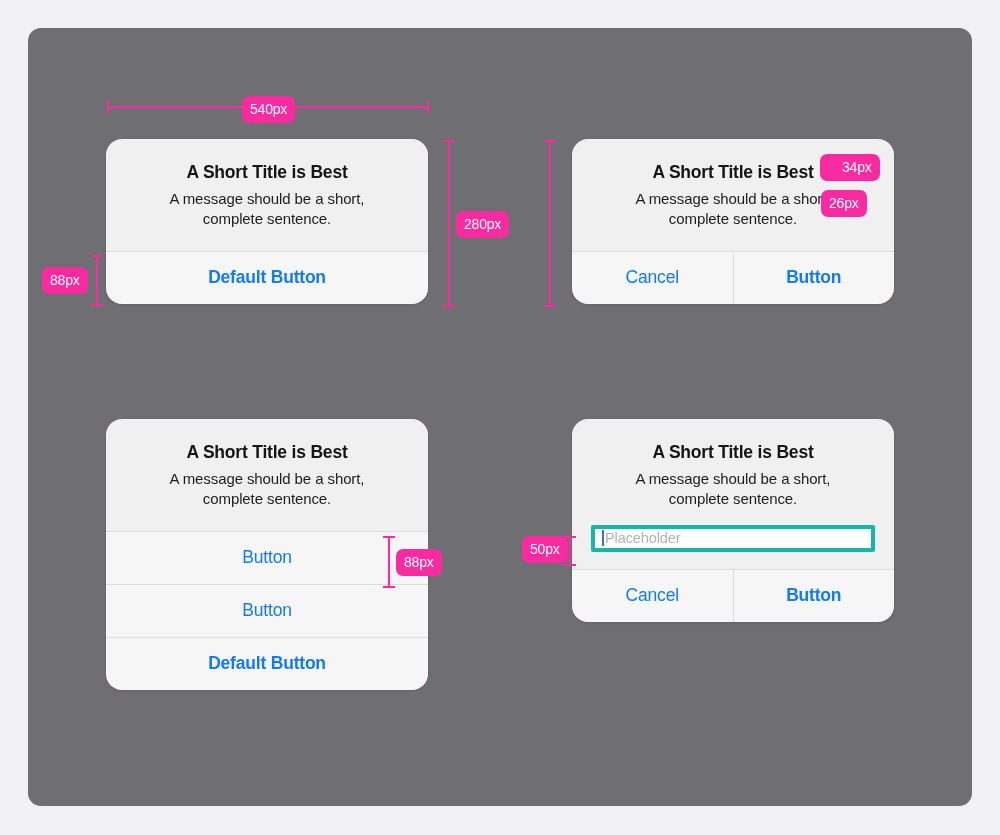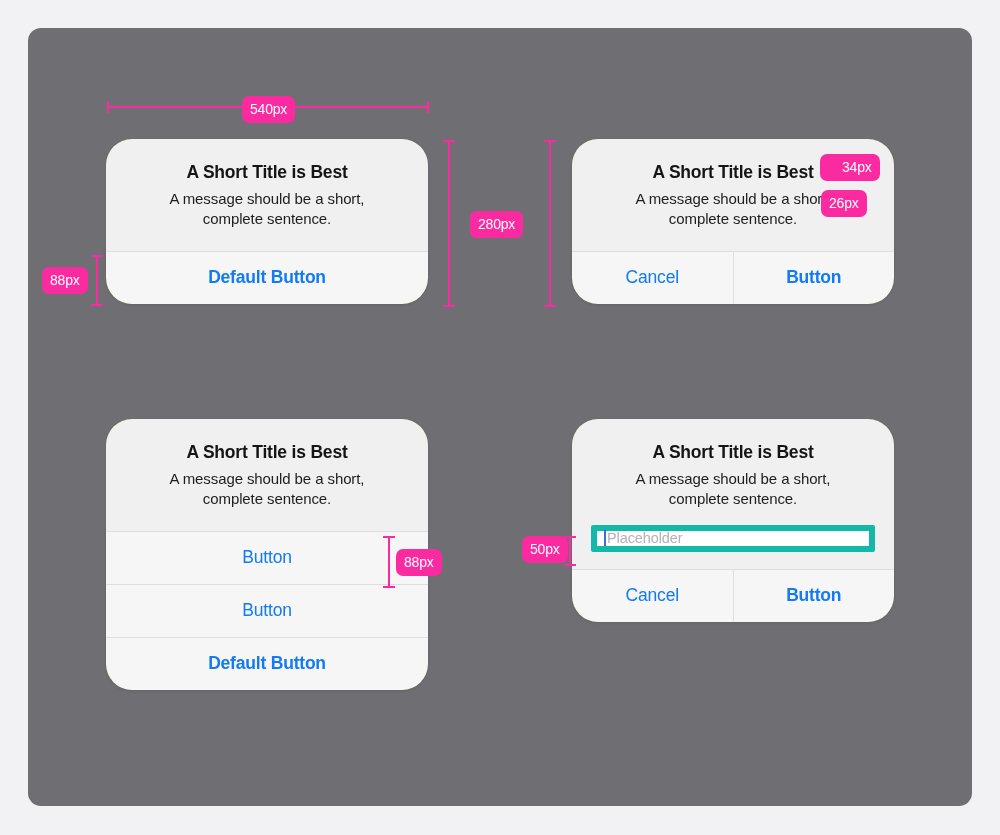--- a/index.html
+++ b/index.html
@@ -22,22 +22,22 @@
     top: 28px;
     width: 944px;
     height: 778px;
     background: #6e6e73;
     border-radius: 13px;
   }
 
   
   .alert {
     position: absolute;
-    background: #4d7c0f;
-    border-radius: 26px;
+    background: #ec4899;
+    border-radius: 16px;
     overflow: hidden;
     box-shadow: 0 1px 3px rgba(0,0,0,.10);
   }
   .alert-body {
     padding: 22px 22px 22px;
     text-align: center;
     background: #f0f0f0;
   }
   .alert-title {
     font-size: 17.5px;
@@ -83,21 +83,21 @@
 
   
   .field-wrap {
     padding: 0 19px 17px;
     background: #f0f0f0;
   }
   .text-field {
     position: relative;
     height: 27px;
     background: #ffffff;
-    border: 6px solid #14b8a6;
+    border: 4px solid #14b8a6;
     border-radius: 2px;
     display: flex;
     align-items: center;
     padding-left: 7px;
     box-sizing: border-box;
   }
   .caret {
     width: 2px;
     height: 16px;
     background: #3b6fe0;
@@ -161,21 +161,21 @@
 <body>
 
 <div id="root">
   <div class="canvas"></div>
 
   <div class="ruler-h" style="left:107px; top:106px; width:322px;"></div>
   <div class="badge" style="left:242px; top:96px;">540px</div>
 
   <div class="ruler-v" style="left:448px; top:140px; height:167px;"></div>
   <div class="ruler-v" style="left:549px; top:140px; height:167px;"></div>
-  <div class="badge" style="left:470px; top:211px;border-radius:6px;">280px</div>
+  <div class="badge" style="left:456px; top:211px;">280px</div>
 
   <div class="ruler-v" style="left:96px; top:255px; height:51px;"></div>
   <div class="badge" style="left:42px; top:267px;">88px</div>
 
   <div class="alert" style="left:106px; top:139px; width:322px;">
     <div class="alert-body">
       <div class="alert-title">A Short Title is Best</div>
       <div class="alert-message">
         A message should be a short,<br>complete sentence.
       </div>

